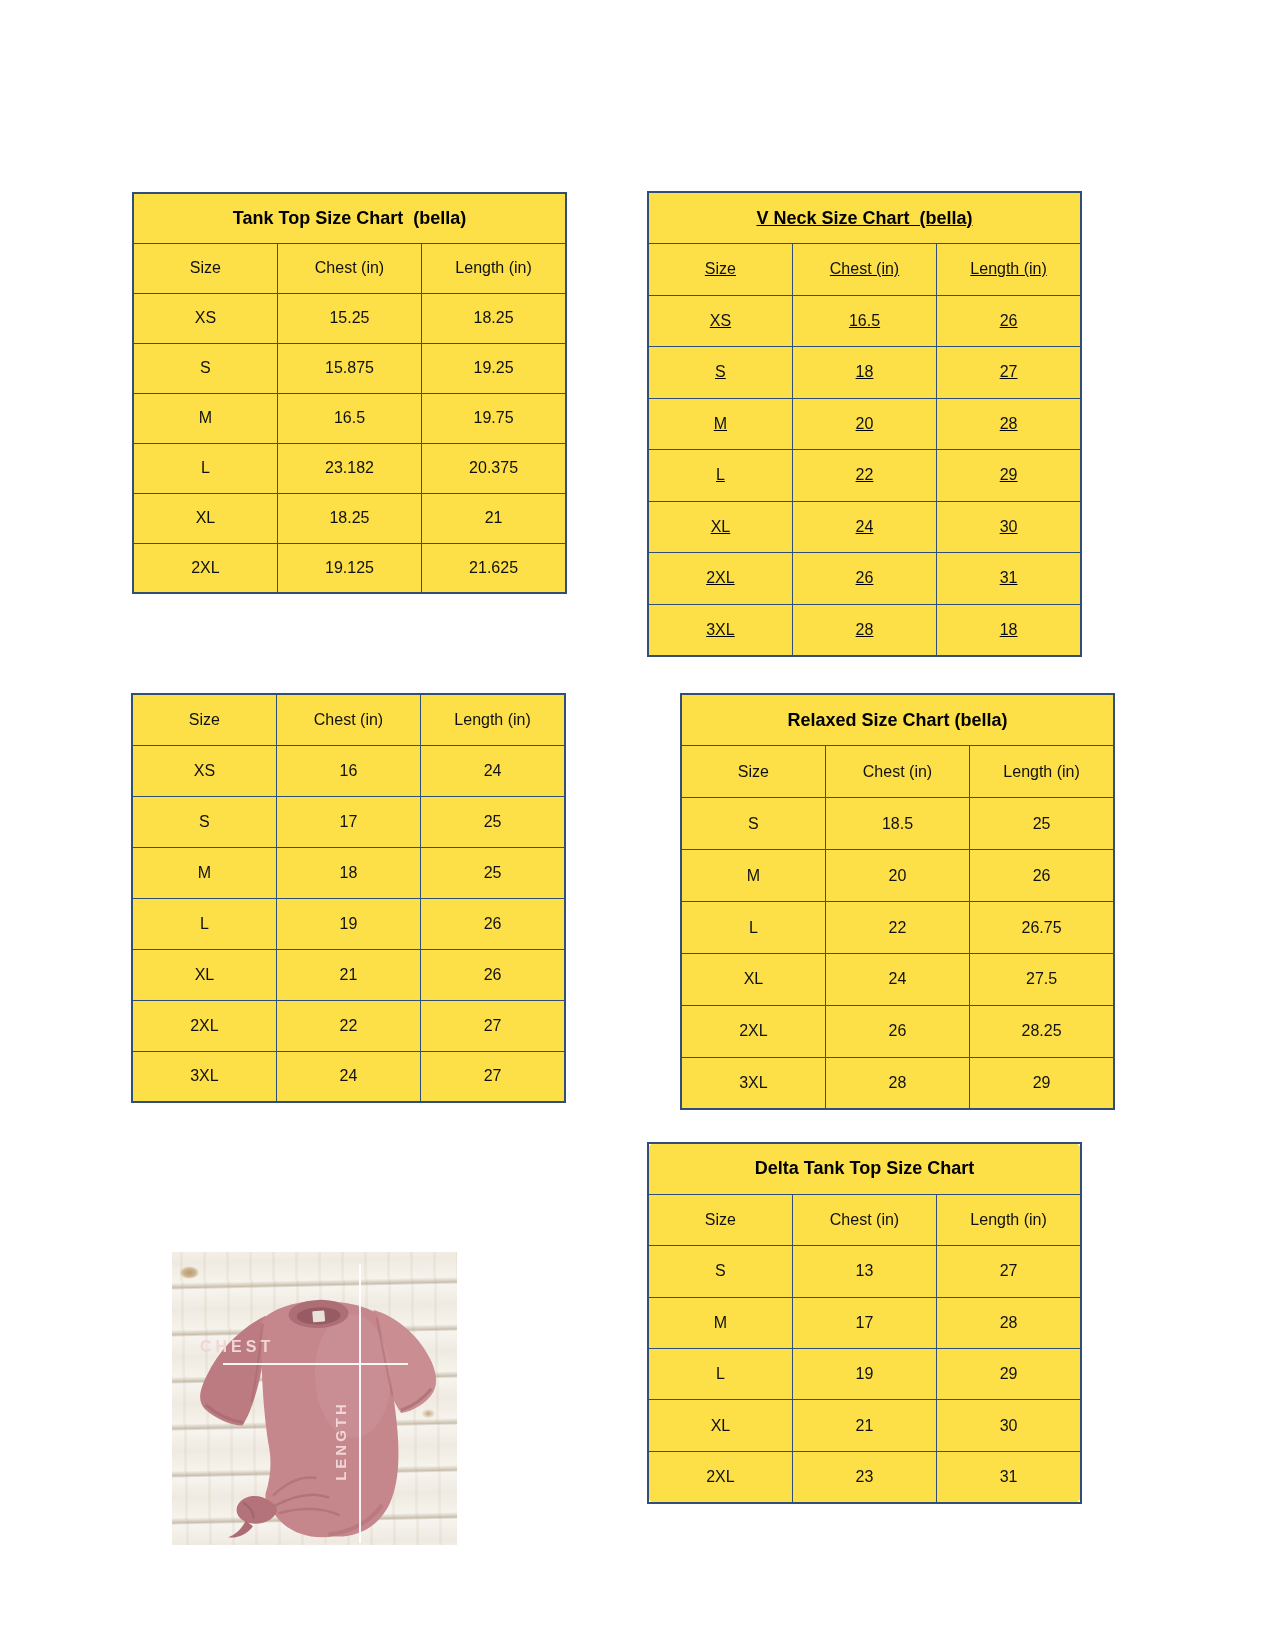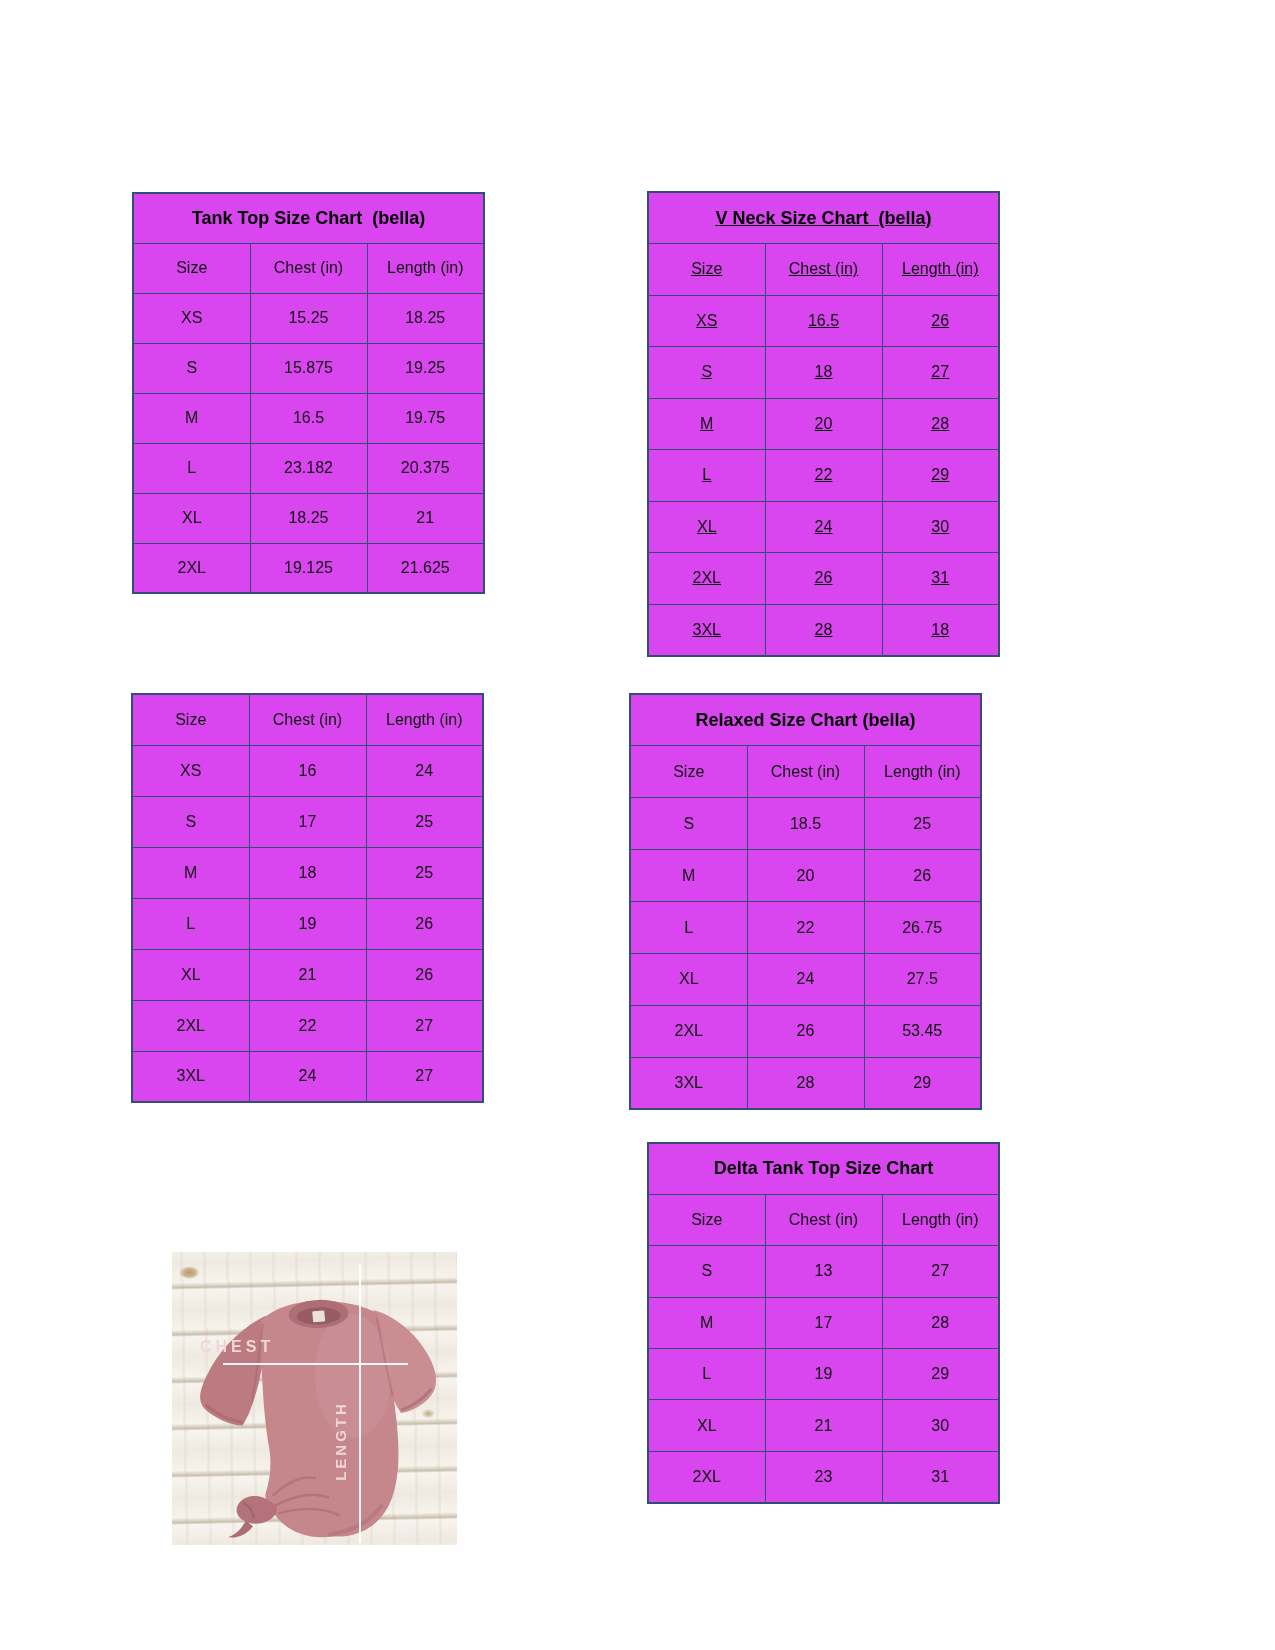--- a/index.html
+++ b/index.html
@@ -17,46 +17,46 @@
   .sheet{
     position:relative;
     width:1275px;
     height:1650px;
     background:#ffffff;
     font-family:"Liberation Sans", sans-serif;
     overflow:hidden;
   }
   table.size-table{
     position:absolute;
-    width:353px;
+    width:435px;
     border-collapse:collapse;
     table-layout:fixed;
-    background:#d946ef;
+    background:#fde047;
     border:2.5px solid var(--border);
   }
   table.size-table th, table.size-table td{
     border:1.5px solid var(--border);
     text-align:center;
     vertical-align:middle;
     color:var(--cell-text);
     font-size:16px;
     font-weight:normal;
     padding:0;
   }
   table.size-table tr.title-row th{
     font-size:18px;
     font-weight:bold;
     color:var(--title-text);
     white-space:pre-wrap;
   }
   .t1{left:132px;top:192px;}  .t1 tr{height:50px;}
   .t2{left:647px;top:191px;}  .t2 tr{height:51.5px;text-decoration:underline;}
   .t3{left:131px;top:693px;}  .t3 tr{height:51px;}
-  .t4{left:629px;top:693px;}  .t4 tr{height:51.9px;}
-  .t5{left:647px;top:1142px;} .t5 tr{height:51.4px;}
+  .t4{left:680px;top:693px;}  .t4 tr{height:51.9px;}
+  .t5{left:647px;top:1142px;border-radius:11px;} .t5 tr{height:51.4px;}
 
   
   .photo{
     position:absolute;
     left:172px; top:1252px;
     width:285px; height:293px;
     overflow:hidden;
   }
   .wood{
     position:absolute;
@@ -287,21 +287,21 @@
           <td>26.75</td>
         </tr>
         <tr>
           <td>XL</td>
           <td>24</td>
           <td>27.5</td>
         </tr>
         <tr>
           <td>2XL</td>
           <td>26</td>
-          <td>53.45</td>
+          <td>28.25</td>
         </tr>
         <tr>
           <td>3XL</td>
           <td>28</td>
           <td>29</td>
         </tr>
       </tbody>
   </table>
 
   <table class="size-table t5">

